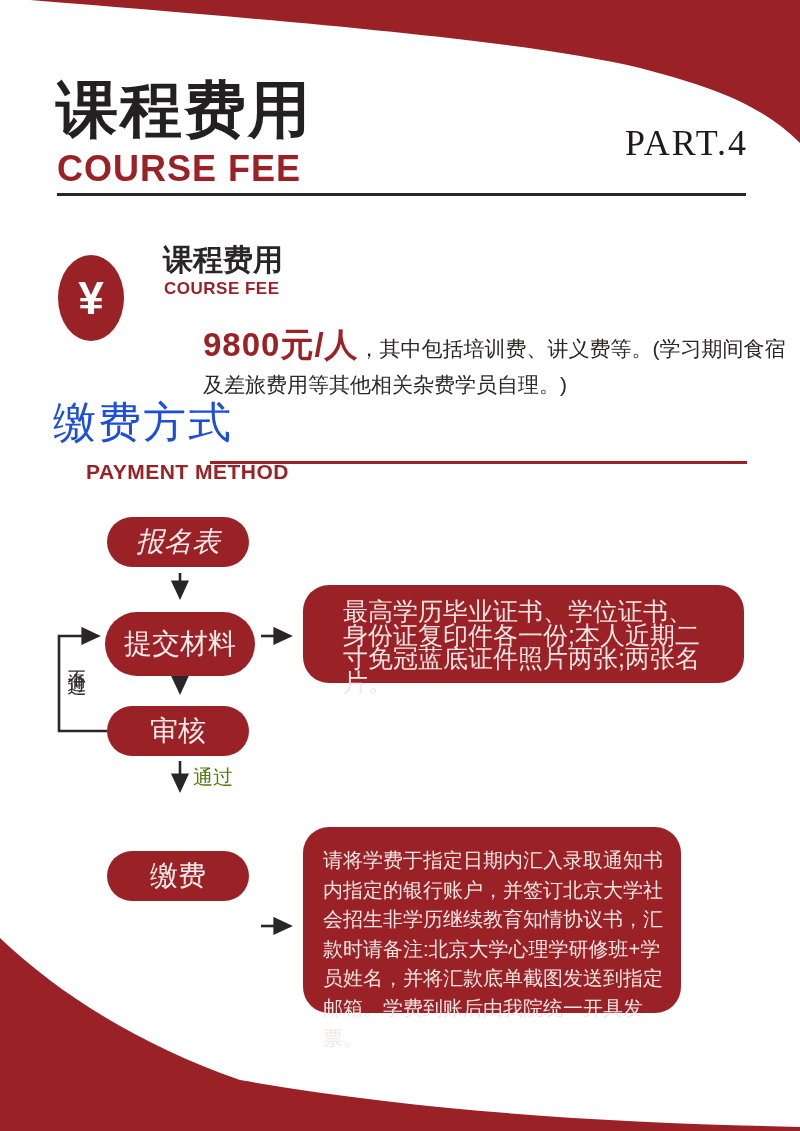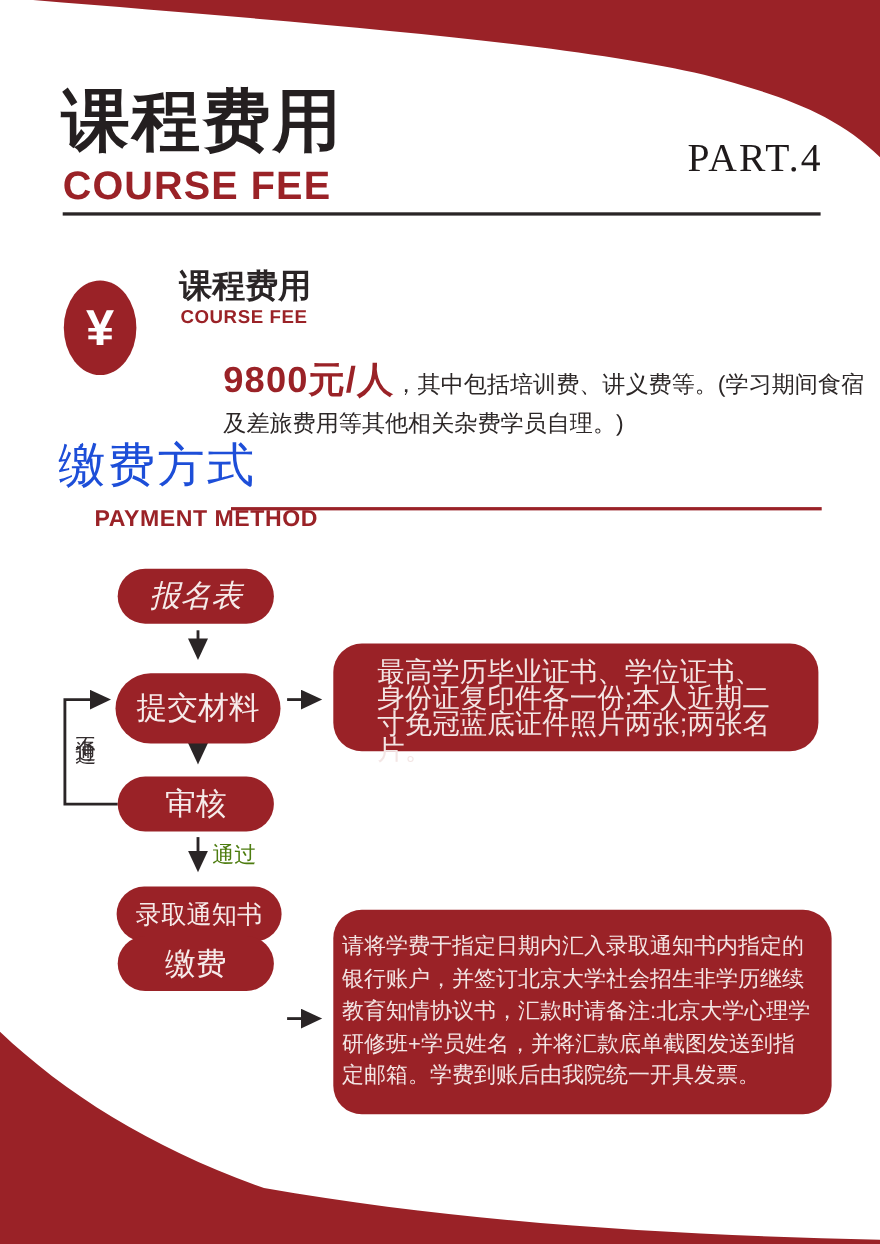--- a/index.html
+++ b/index.html
@@ -39,21 +39,21 @@
   .pill-3{left:107px;top:706px;width:142px;height:50px;font-size:28px;}
   .pill-4{left:106px;top:806px;width:150px;height:50px;font-size:23px;}
   .pill-5{left:107px;top:851px;width:142px;height:50px;font-size:28px;}
   .flow-svg{position:absolute;left:0;top:0;width:800px;height:1131px;pointer-events:none;}
   .lbl-pass{position:absolute;left:193px;top:764px;font-size:20px;color:#4d7c0f;}
   .lbl-fail{position:absolute;left:64px;top:655px;font-size:19px;color:#332d2e;writing-mode:vertical-rl;letter-spacing:3px;}
 
   
   .note{position:absolute;background:#9a2227;color:#f3e5e4;border-radius:26px;box-sizing:border-box;}
   .note-1{left:303px;top:585px;width:441px;height:98px;font-size:25px;line-height:23.5px;padding:15px 40px 0 40px;}
-  .note-2{left:303px;top:827px;width:453px;height:186px;font-size:20px;line-height:29.6px;padding:19px 16px 0 8px;}
+  .note-2{left:303px;top:827px;width:378px;height:186px;font-size:20px;line-height:29.6px;padding:19px 16px 0 20px;}
 </style>
 </head>
 <body>
 
 <div class="page">
 
   <svg class="bg-svg bg-top" width="800" height="200" viewBox="0 0 800 200">
     <path d="M30,0 C300,22 520,40 640,68 C700,84 757,100 800,143 L800,0 Z" fill="#9a2227"></path>
   </svg>
   <svg class="bg-svg bg-bottom" width="800" height="200" viewBox="0 0 800 200">
@@ -95,23 +95,20 @@
 
   <div class="pill pill-1">
       <span>报名表</span>
     </div>
   <div class="pill pill-2">
       <span>提交材料</span>
     </div>
   <div class="pill pill-3">
       <span>审核</span>
     </div>
-  <div class="pill pill-4">
-      <span>录取通知书</span>
-    </div>
   <div class="pill pill-5">
       <span>缴费</span>
     </div>
 
   <div class="lbl-pass">通过</div>
   <div class="lbl-fail">不通过</div>
 
   <div class="note note-1">最高学历毕业证书、学位证书、身份证复印件各一份;本人近期二寸免冠蓝底证件照片两张;两张名片。</div>
   <div class="note note-2">请将学费于指定日期内汇入录取通知书内指定的银行账户，并签订北京大学社会招生非学历继续教育知情协议书，汇款时请备注:北京大学心理学研修班+学员姓名，并将汇款底单截图发送到指定邮箱。学费到账后由我院统一开具发票。</div>
 

